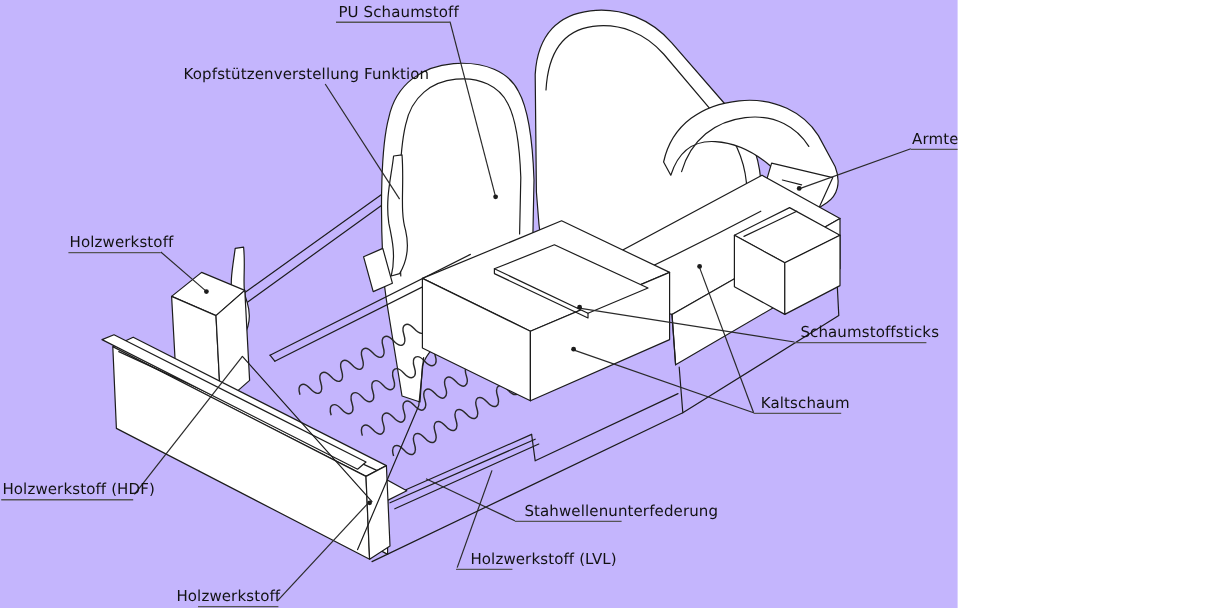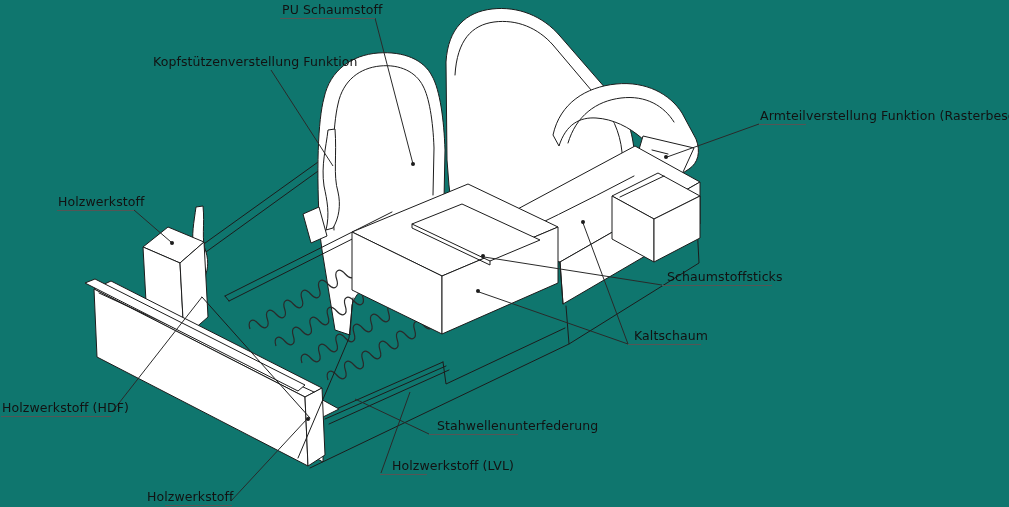--- a/index.html
+++ b/index.html
@@ -1,16 +1,16 @@
 <!DOCTYPE html>
 <html><head>
 <meta charset="utf-8">
 <style>
   html,body{margin:0;padding:0;background:#fff;}
-  .canvas{position:relative;width:1009px;height:507px;background:#0f766e;overflow:hidden;
+  .canvas{position:relative;width:798px;height:507px;background:#c4b5fd;overflow:hidden;
           font-family:"DejaVu Sans","Liberation Sans",sans-serif;}
   svg{display:block;}
   .ln{fill:none;stroke:#1c1c1c;stroke-width:1;stroke-linejoin:round;stroke-linecap:round;}
   .body{fill:#ffffff;stroke:#1c1c1c;stroke-width:1;stroke-linejoin:round;}
   .spring{fill:none;stroke:#2a2a2a;stroke-width:1.2;}
   .leader{fill:none;stroke:#2a2a2a;stroke-width:1;}
   .under{stroke:#555;stroke-width:1.2;}
   .lbl{font-size:12.5px;fill:#121212;letter-spacing:0.1px;}
   .dot{fill:#1c1c1c;stroke:none;}
 </style>

